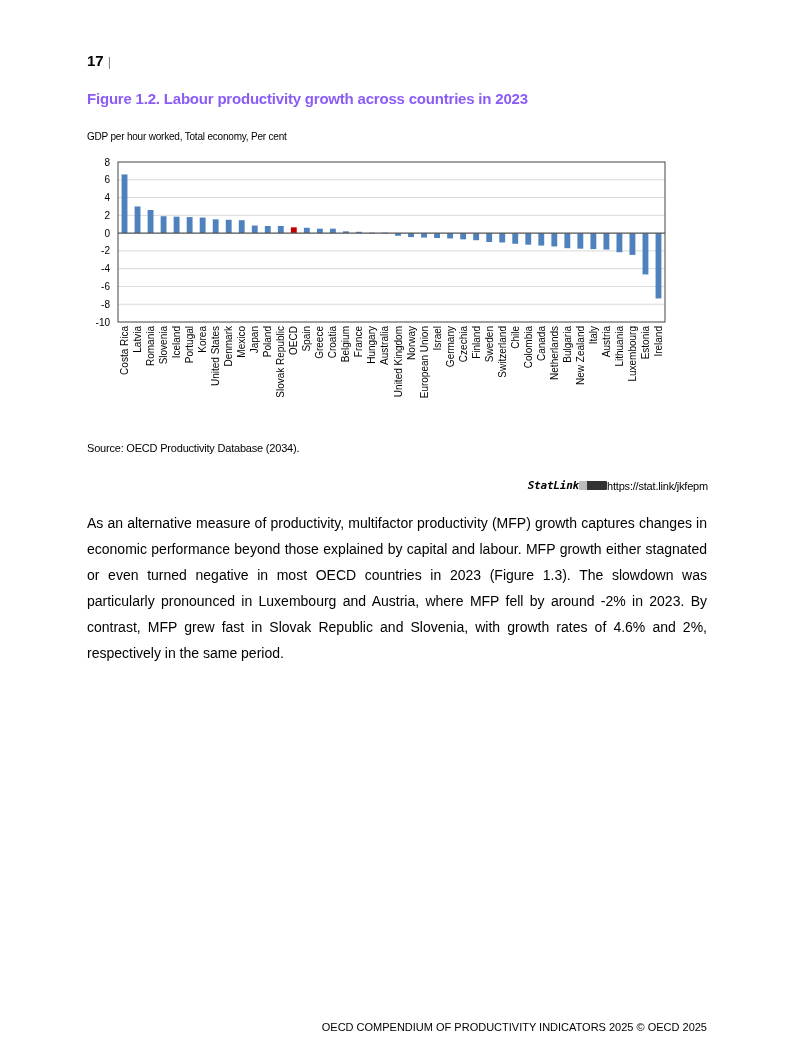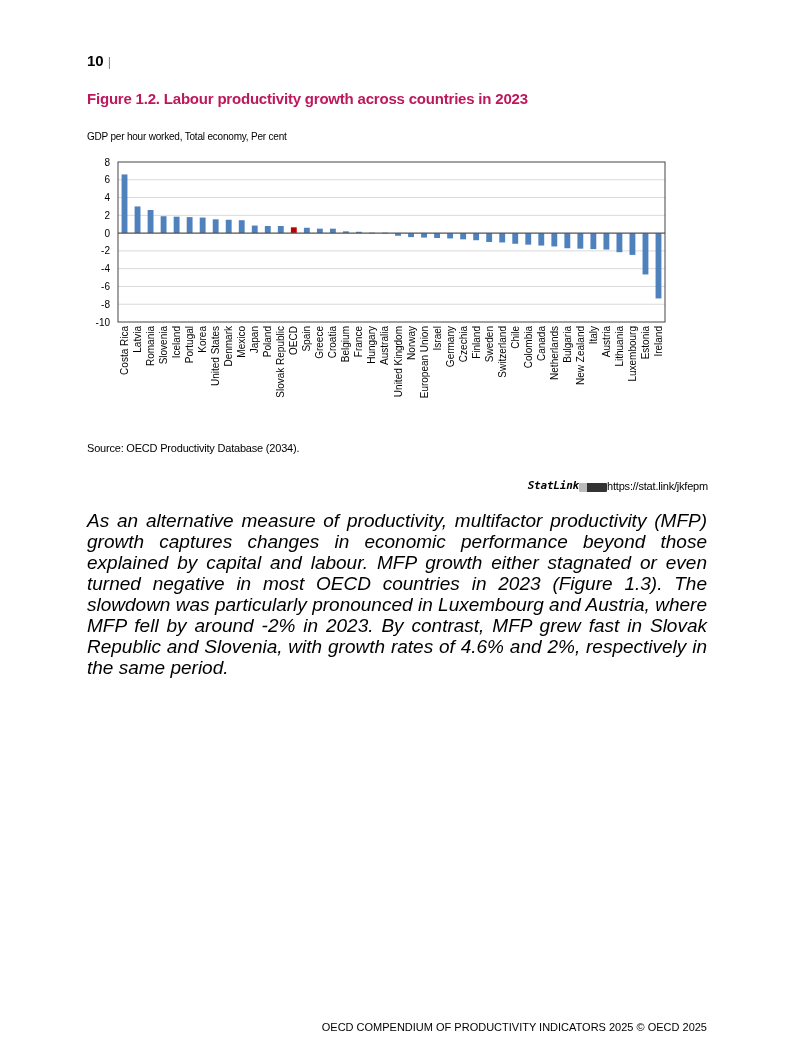--- a/index.html
+++ b/index.html
@@ -1,33 +1,33 @@
 <!DOCTYPE html>
 <html><head>
 <meta charset="utf-8">
 <style>
   html, body { margin: 0; padding: 0; background: #ffffff; }
   body { width: 793px; height: 1057px; position: relative; font-family: "Liberation Sans", sans-serif; color: #000; overflow: hidden; }
   .page-num { position: absolute; left: 87px; top: 52px; font-size: 15px; font-weight: bold; }
   .page-num .sep { font-weight: normal; color: #888; margin-left: 4px; font-size: 13px; }
-  .fig-title { position: absolute; left: 87px; top: 90px; font-size: 15px; font-weight: bold; color: #be185d; letter-spacing: -0.2px; }
+  .fig-title { position: absolute; left: 87px; top: 90px; font-size: 15px; font-weight: bold; color: #8b5cf6; letter-spacing: -0.2px; }
   .fig-sub { position: absolute; left: 87px; top: 131px; font-size: 10px; letter-spacing: -0.2px; }
   .chart { position: absolute; left: 85px; top: 150px; width: 600px; height: 270px; }
   .chart svg { display: block; }
   .source { position: absolute; left: 87px; top: 442px; font-size: 11px; letter-spacing: -0.2px; }
-  .statlink { position: absolute; right: 85px; top: 479px; font-size: 11px; display: flex; align-items: flex-end; gap: 0; letter-spacing: -0.2px; }
+  .statlink { position: absolute; right: 85px; top: 479px; font-size: 11px; display: flex; align-items: center; gap: 0; letter-spacing: -0.2px; }
   .statlink .brand { font-family: "DejaVu Sans Mono", monospace; font-style: italic; font-weight: bold; font-size: 11px; }
   .statlink .logo { display: inline-block; width: 28px; height: 9px; background: linear-gradient(90deg,#bbb 0 30%,#333 30% 100%); border-radius: 1px; }
-  .body-text { position: absolute; left: 87px; top: 510px; width: 620px; font-size: 19px; line-height: 21px; text-align: justify; font-style: italic; }
+  .body-text { position: absolute; left: 87px; top: 510px; width: 620px; font-size: 14px; line-height: 26px; text-align: justify; }
   .footer { position: absolute; right: 86px; top: 1021px; font-size: 11px; }
 </style>
 </head>
 <body>
 
-<div class="page-num"><span>10</span><span class="sep">|</span></div>
+<div class="page-num"><span>17</span><span class="sep">|</span></div>
 
 <div class="fig-title">Figure 1.2. Labour productivity growth across countries in 2023</div>
 <div class="fig-sub">GDP per hour worked, Total economy, Per cent</div>
 
 <div class="chart">
   <svg id="chart-svg" width="600" height="270">
       <text x="25" y="15.5" text-anchor="end" font-size="10" font-family="Liberation Sans, sans-serif">8</text>
       <line x1="33" x2="580" y1="29.77777777777778" y2="29.77777777777778" stroke="#d9d9d9" stroke-width="1"></line>
       <text x="25" y="33.27777777777778" text-anchor="end" font-size="10" font-family="Liberation Sans, sans-serif">6</text>
       <line x1="33" x2="580" y1="47.55555555555556" y2="47.55555555555556" stroke="#d9d9d9" stroke-width="1"></line>

